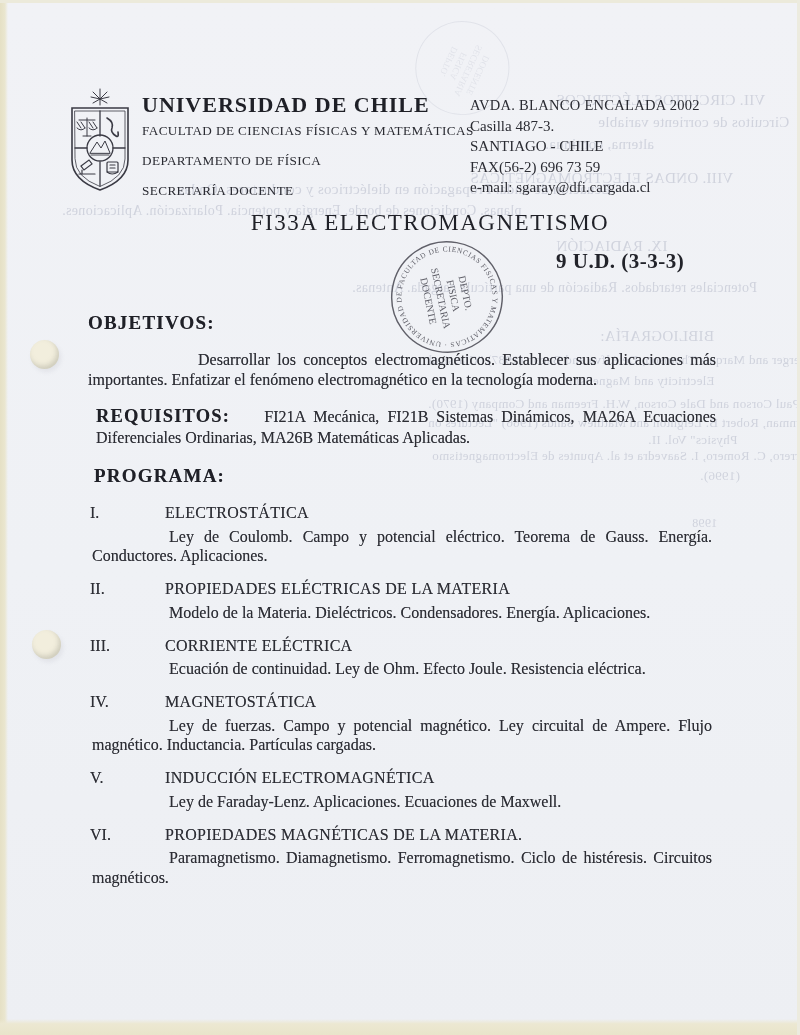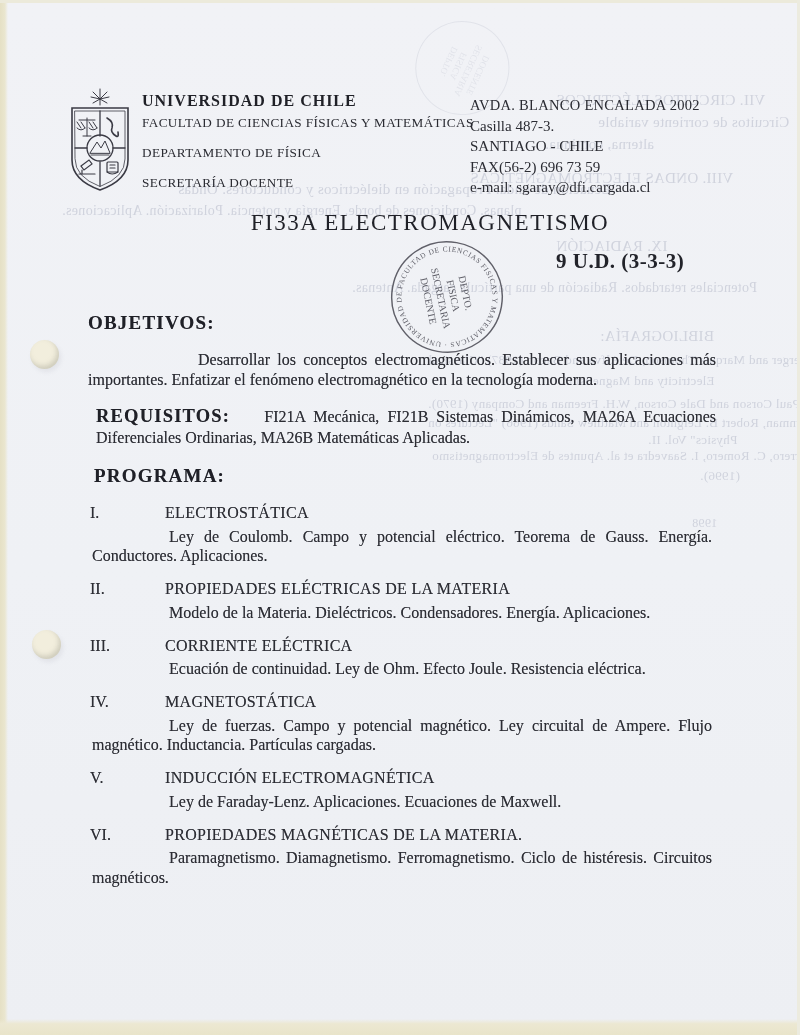--- a/index.html
+++ b/index.html
@@ -28,21 +28,21 @@
   
   .bleed-layer { position:absolute; inset:0; z-index:1; }
   .bleed-line { position:absolute; transform:scaleX(-1); color:#bdc1cf; opacity:.62;
                 white-space:nowrap; letter-spacing:.3px; }
   .ghost-stamp { position:absolute; left:408px; top:14px; z-index:1; opacity:.28;
                  transform:scaleX(-1) rotate(-10deg); }
 
   
   .logo { position:absolute; left:62px; top:88px; z-index:3; }
   .org-block { position:absolute; left:142px; top:92px; z-index:3; }
-  .org-university { font-size:16px; font-weight:bold; letter-spacing:1px; color:#1f2027; }
+  .org-university { font-size:22px; font-weight:bold; letter-spacing:1px; color:#1f2027; }
   .org-line { font-size:13.2px; letter-spacing:.4px; margin-top:14px; color:#2a2b32; }
   .org-line.first { margin-top:5px; }
 
   .contact-block { position:absolute; left:470px; top:97px; z-index:3; color:#2a2b32; }
   .contact-address { font-size:14.5px; letter-spacing:.3px; }
   .contact-line { font-size:15px; margin-top:3.5px; }
 
   
   .course-title { position:absolute; left:60px; top:210px; width:740px; z-index:3;
                   text-align:center; font-size:23px; font-weight:normal; letter-spacing:1.5px;

